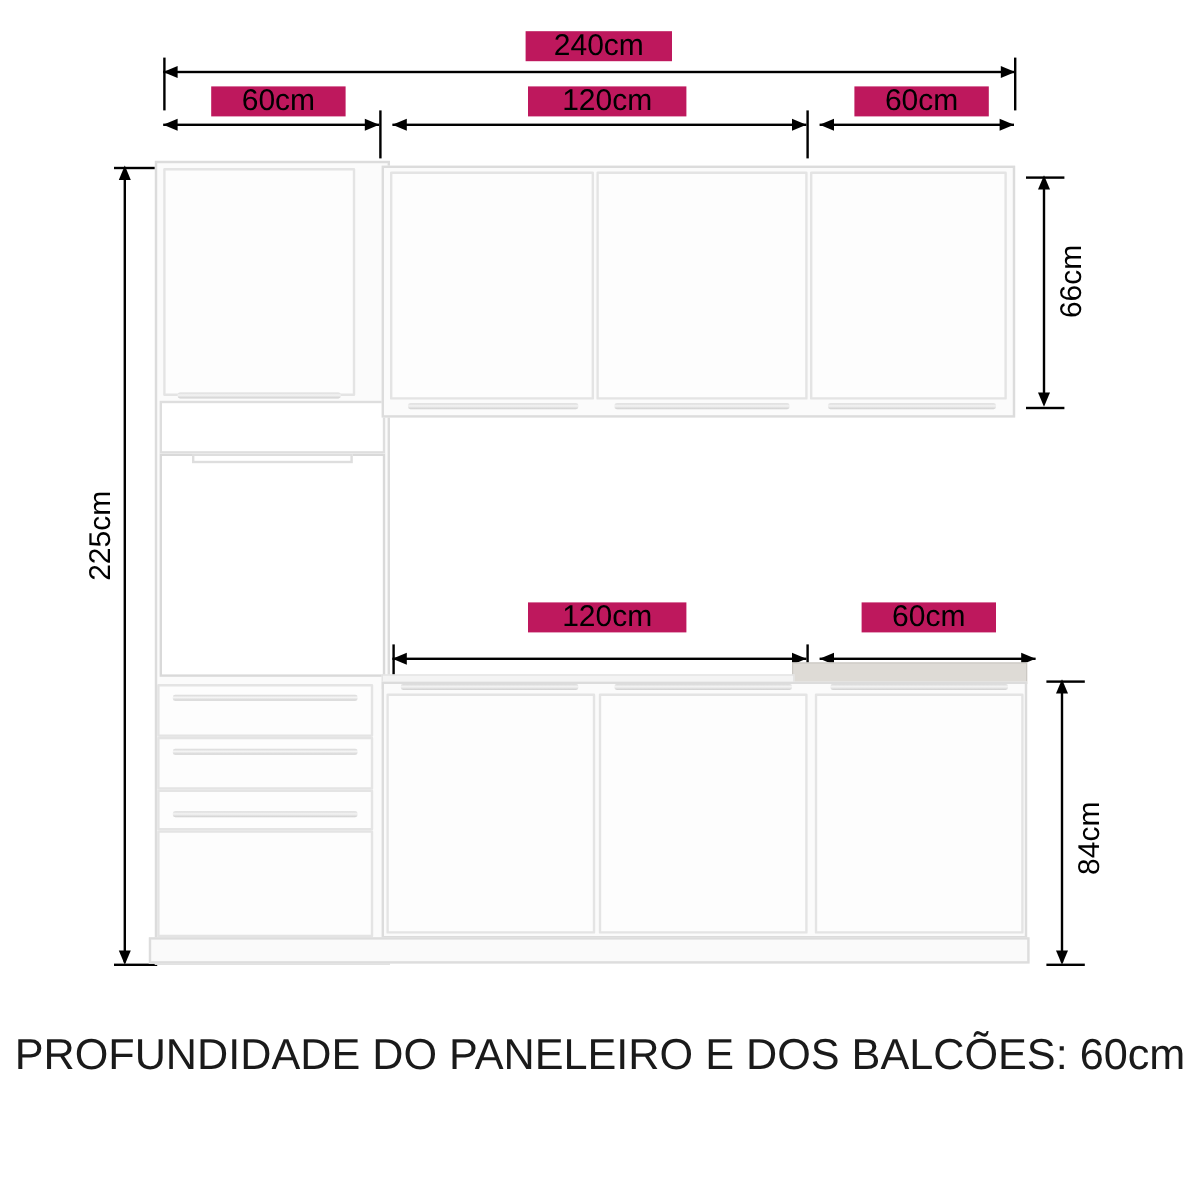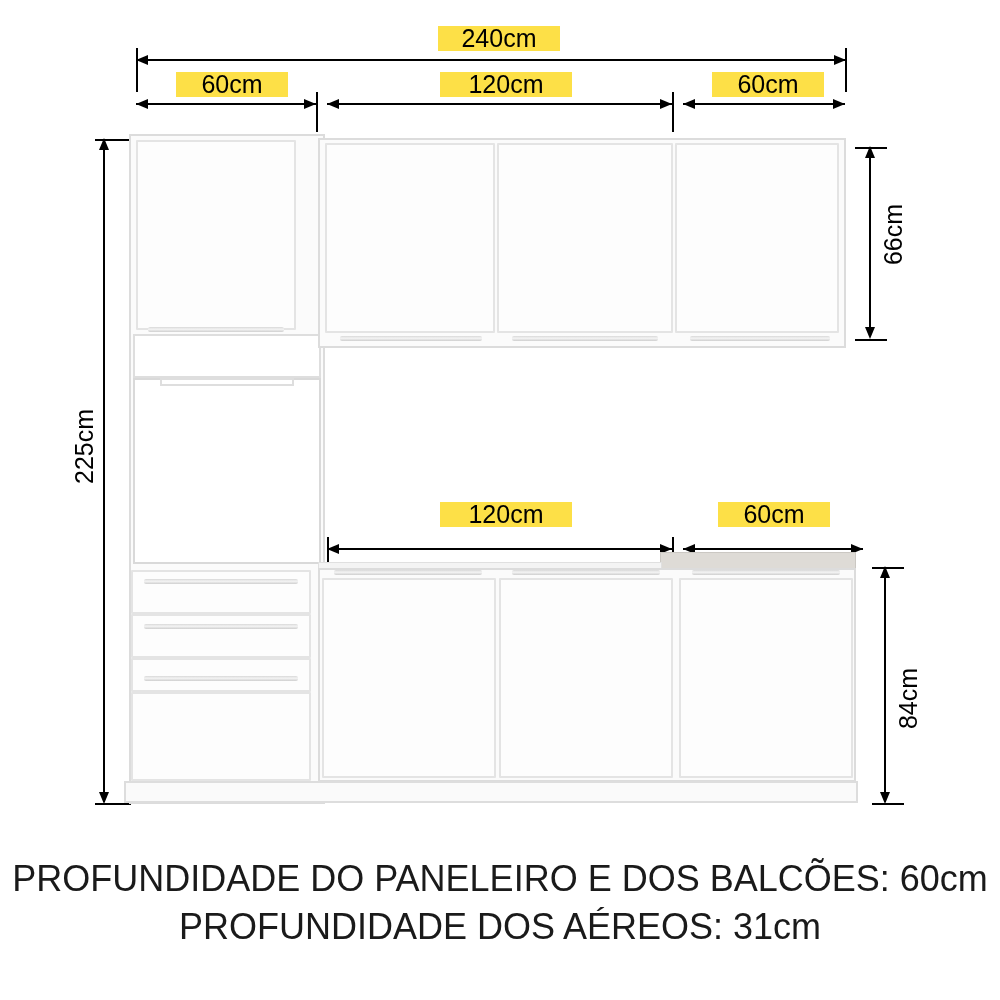--- a/index.html
+++ b/index.html
@@ -104,21 +104,21 @@
   .arrow-d {
     border-left: 5px solid transparent;
     border-right: 5px solid transparent;
     border-top: 12px solid #000;
   }
   .dim-label {
     position: absolute;
     font-size: 25px;
     font-weight: 400;
     color: #000;
-    background: #fde047;
+    background: #be185d;
     padding: 0 6px;
     white-space: nowrap;
     text-align: center;
     line-height: 1;
   }
   .dim-label-v {
     position: absolute;
     font-size: 25px;
     color: #000;
     background: #ffffff;
@@ -247,15 +247,14 @@
 
   <div class="door" style="left:499px; top:578px; width:174px; height:200px;"></div>
   <div class="handle" style="left:512px; top:570px; width:148px;"></div>
 
   <div class="door" style="left:679px; top:578px; width:174px; height:200px;"></div>
   <div class="handle" style="left:692px; top:570px; width:148px;"></div>
 
   <div class="plinth" style="left:124px; top:781px; width:734px; height:22px;"></div>
 
   <div class="caption" style="top:856px;">PROFUNDIDADE DO PANELEIRO E DOS BALCÕES: 60cm</div>
-  <div class="caption" style="top:904px;">PROFUNDIDADE DOS AÉREOS: 31cm</div>
 
 </div>
 
 </body></html>

